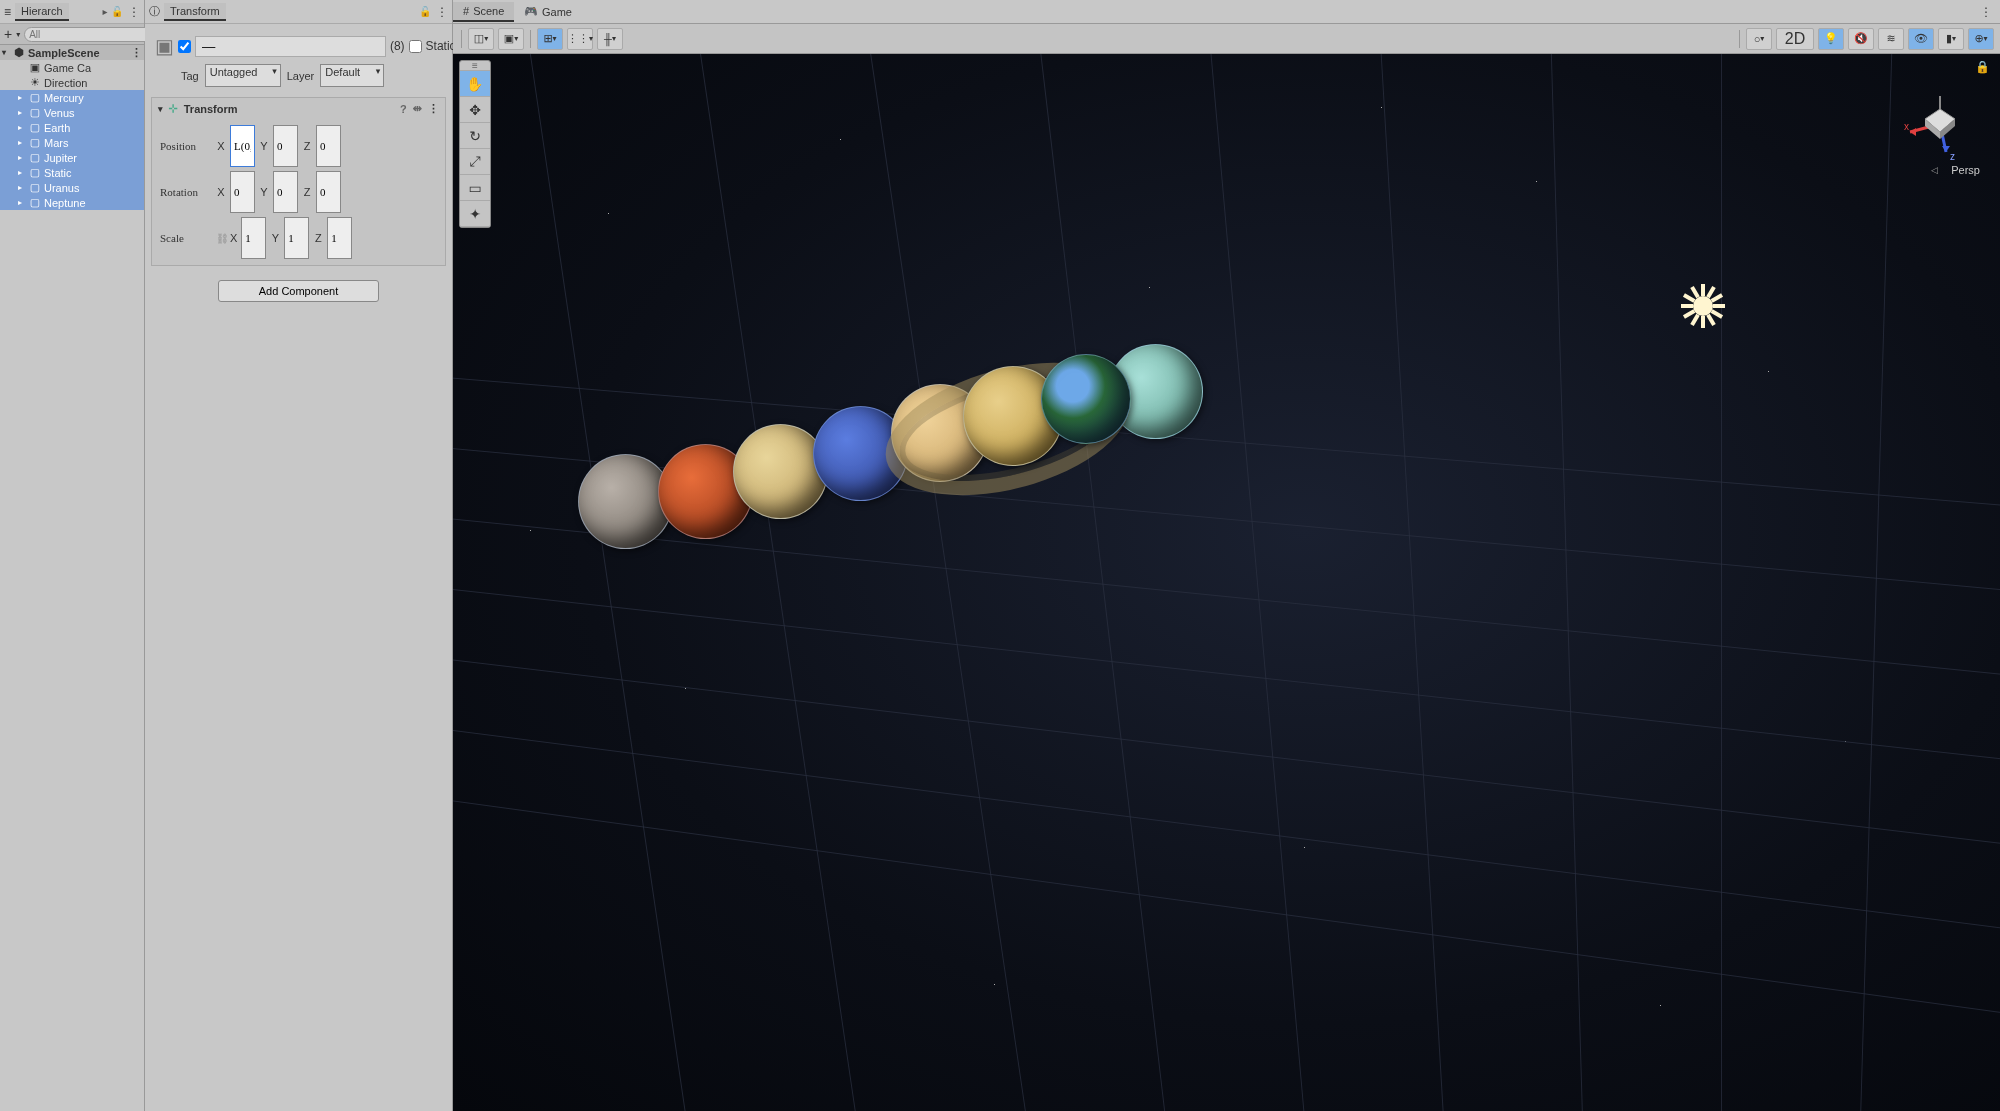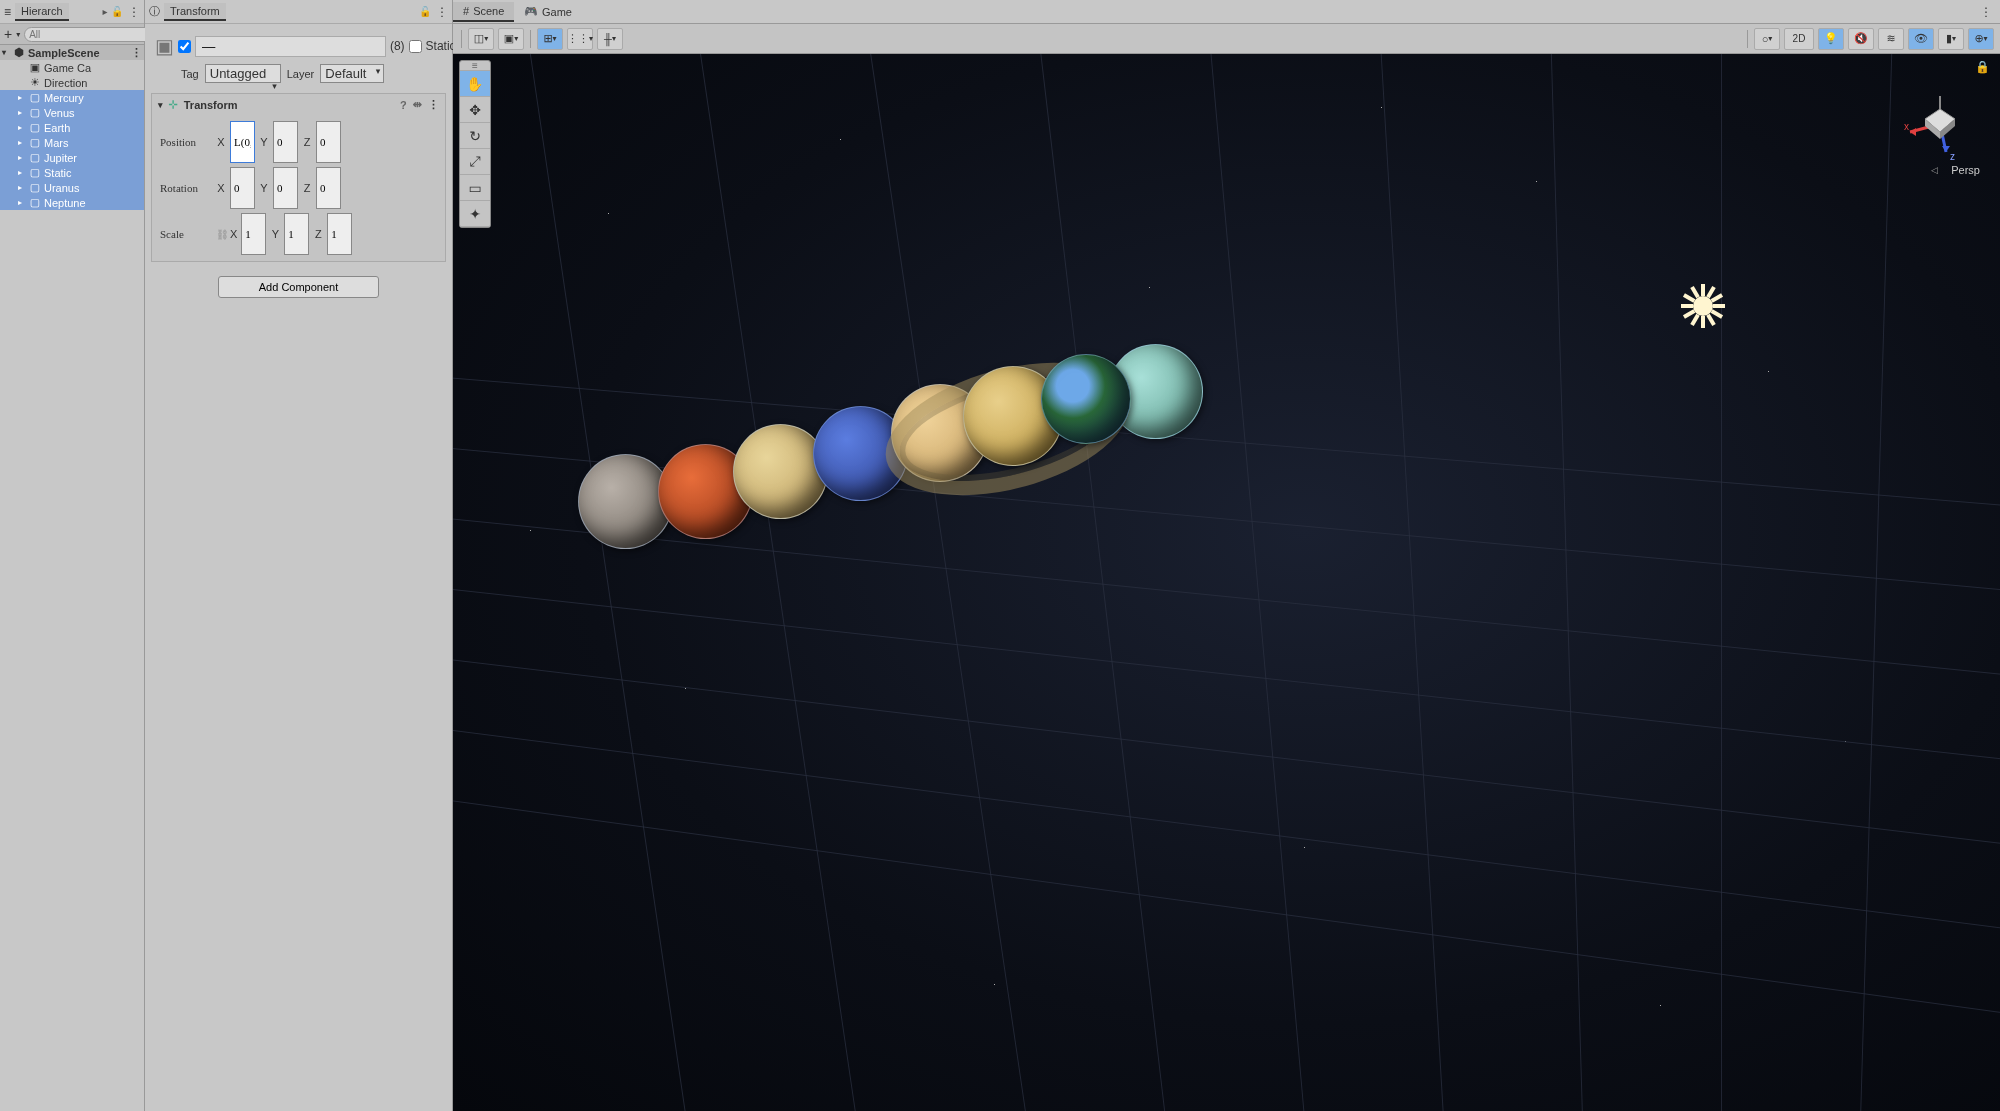--- a/index.html
+++ b/index.html
@@ -20,21 +20,21 @@
 .tree-arrow { width: 10px; font-size: 8px; }
 .tree-icon { width: 14px; text-align: center; margin-right: 2px; }
 
 
 .inspector { width: 308px; background: #c8c8c8; border-right: 1px solid #999; display: flex; flex-direction: column; }
 .inspector-body { padding: 6px; }
 .go-header { display: flex; align-items: center; gap: 4px; padding: 4px; }
 .cube-icon { font-size: 20px; color: #777; }
 .go-name { flex: 1; padding: 2px 6px; border: 1px solid #aaa; background: #ddd; }
 .go-row2 { display: flex; gap: 6px; align-items: center; padding: 2px 4px 6px 30px; font-size: 11px; }
-.dropdown { padding: 1px 14px 1px 4px; border: 1px solid #888; background: #ddd; position: relative; font-size: 13px; }
+.dropdown { padding: 1px 14px 8px 4px; border: 1px solid #888; background: #ddd; position: relative; font-size: 11px; }
 .dropdown::after { content: "▾"; position: absolute; right: 3px; font-size: 9px; }
 
 .component { border: 1px solid #aaa; background: #c4c4c4; margin-top: 4px; }
 .comp-header { display: flex; align-items: center; padding: 4px 6px; gap: 6px; background: #c4c4c4; font-weight: bold; font-size: 11px; }
 .comp-body { padding: 4px; }
 .transform-row { display: flex; align-items: center; gap: 4px; padding: 2px 4px; font-size: 11px; }
 .transform-label { width: 52px; font-family: Liberation Serif, serif; }
 .axis-label { width: 10px; text-align: center; }
 .axis-input { width: 25px; padding: 14px 3px; border: 1px solid #888; background: #eee; font-size: 11px; font-family: Liberation Serif, serif; }
 .axis-input.highlighted { border: 1px solid #3d7bd9; background: #fff; }
@@ -267,21 +267,21 @@
       <span class="toolbar-divider"></span>
       <span class="toolbar-btn">◫<span style="font-size:8px">▾</span></span>
       <span class="toolbar-btn">▣<span style="font-size:8px">▾</span></span>
       <span class="toolbar-divider"></span>
       <span class="toolbar-btn active">⊞<span style="font-size:8px">▾</span></span>
       <span class="toolbar-btn">⋮⋮<span style="font-size:8px">▾</span></span>
       <span class="toolbar-btn">╫<span style="font-size:8px">▾</span></span>
       <span class="toolbar-spacer"></span>
       <span class="toolbar-divider"></span>
       <span class="toolbar-btn">○<span style="font-size:8px">▾</span></span>
-      <span class="toolbar-btn" style="width:30px;font-size:10px">2D</span>
+      <span class="toolbar-btn" style="width:38px;font-size:16px">2D</span>
       <span class="toolbar-btn active">💡</span>
       <span class="toolbar-btn">🔇</span>
       <span class="toolbar-btn">≋</span>
       <span class="toolbar-btn active">👁</span>
       <span class="toolbar-btn">▮<span style="font-size:8px">▾</span></span>
       <span class="toolbar-btn active">⊕<span style="font-size:8px">▾</span></span>
     </div>
 
     <div class="scene-viewport">
 

